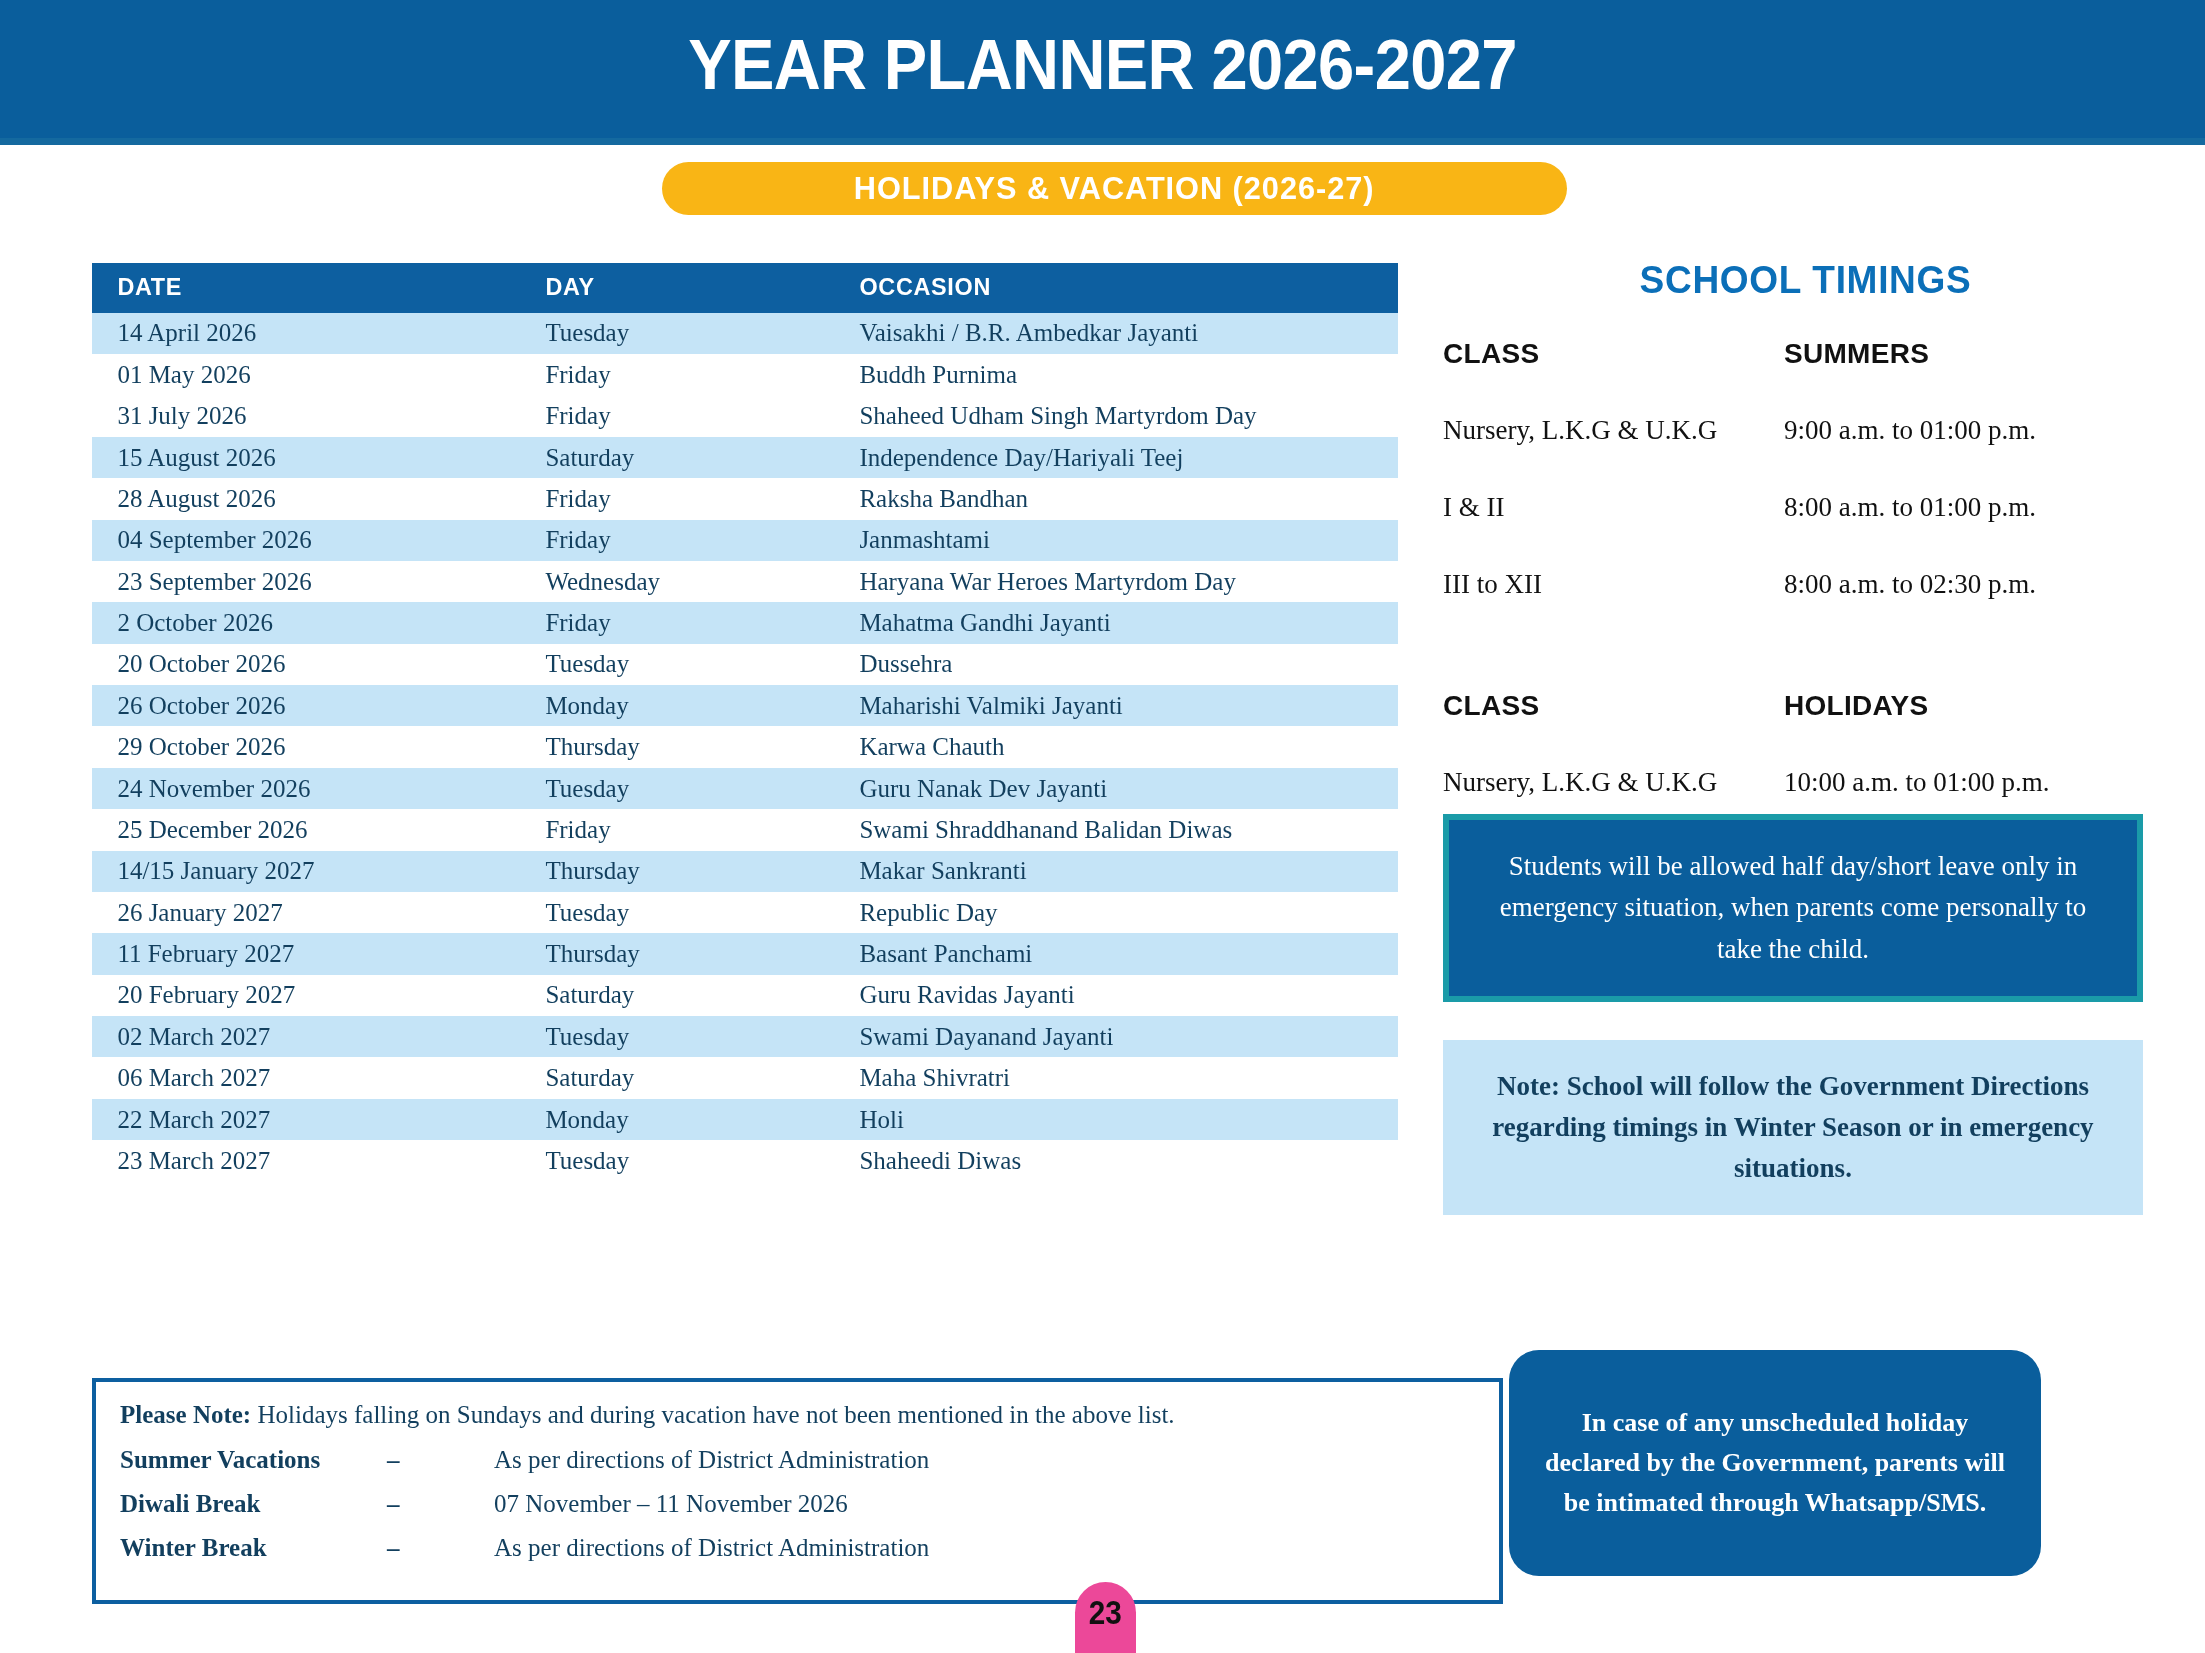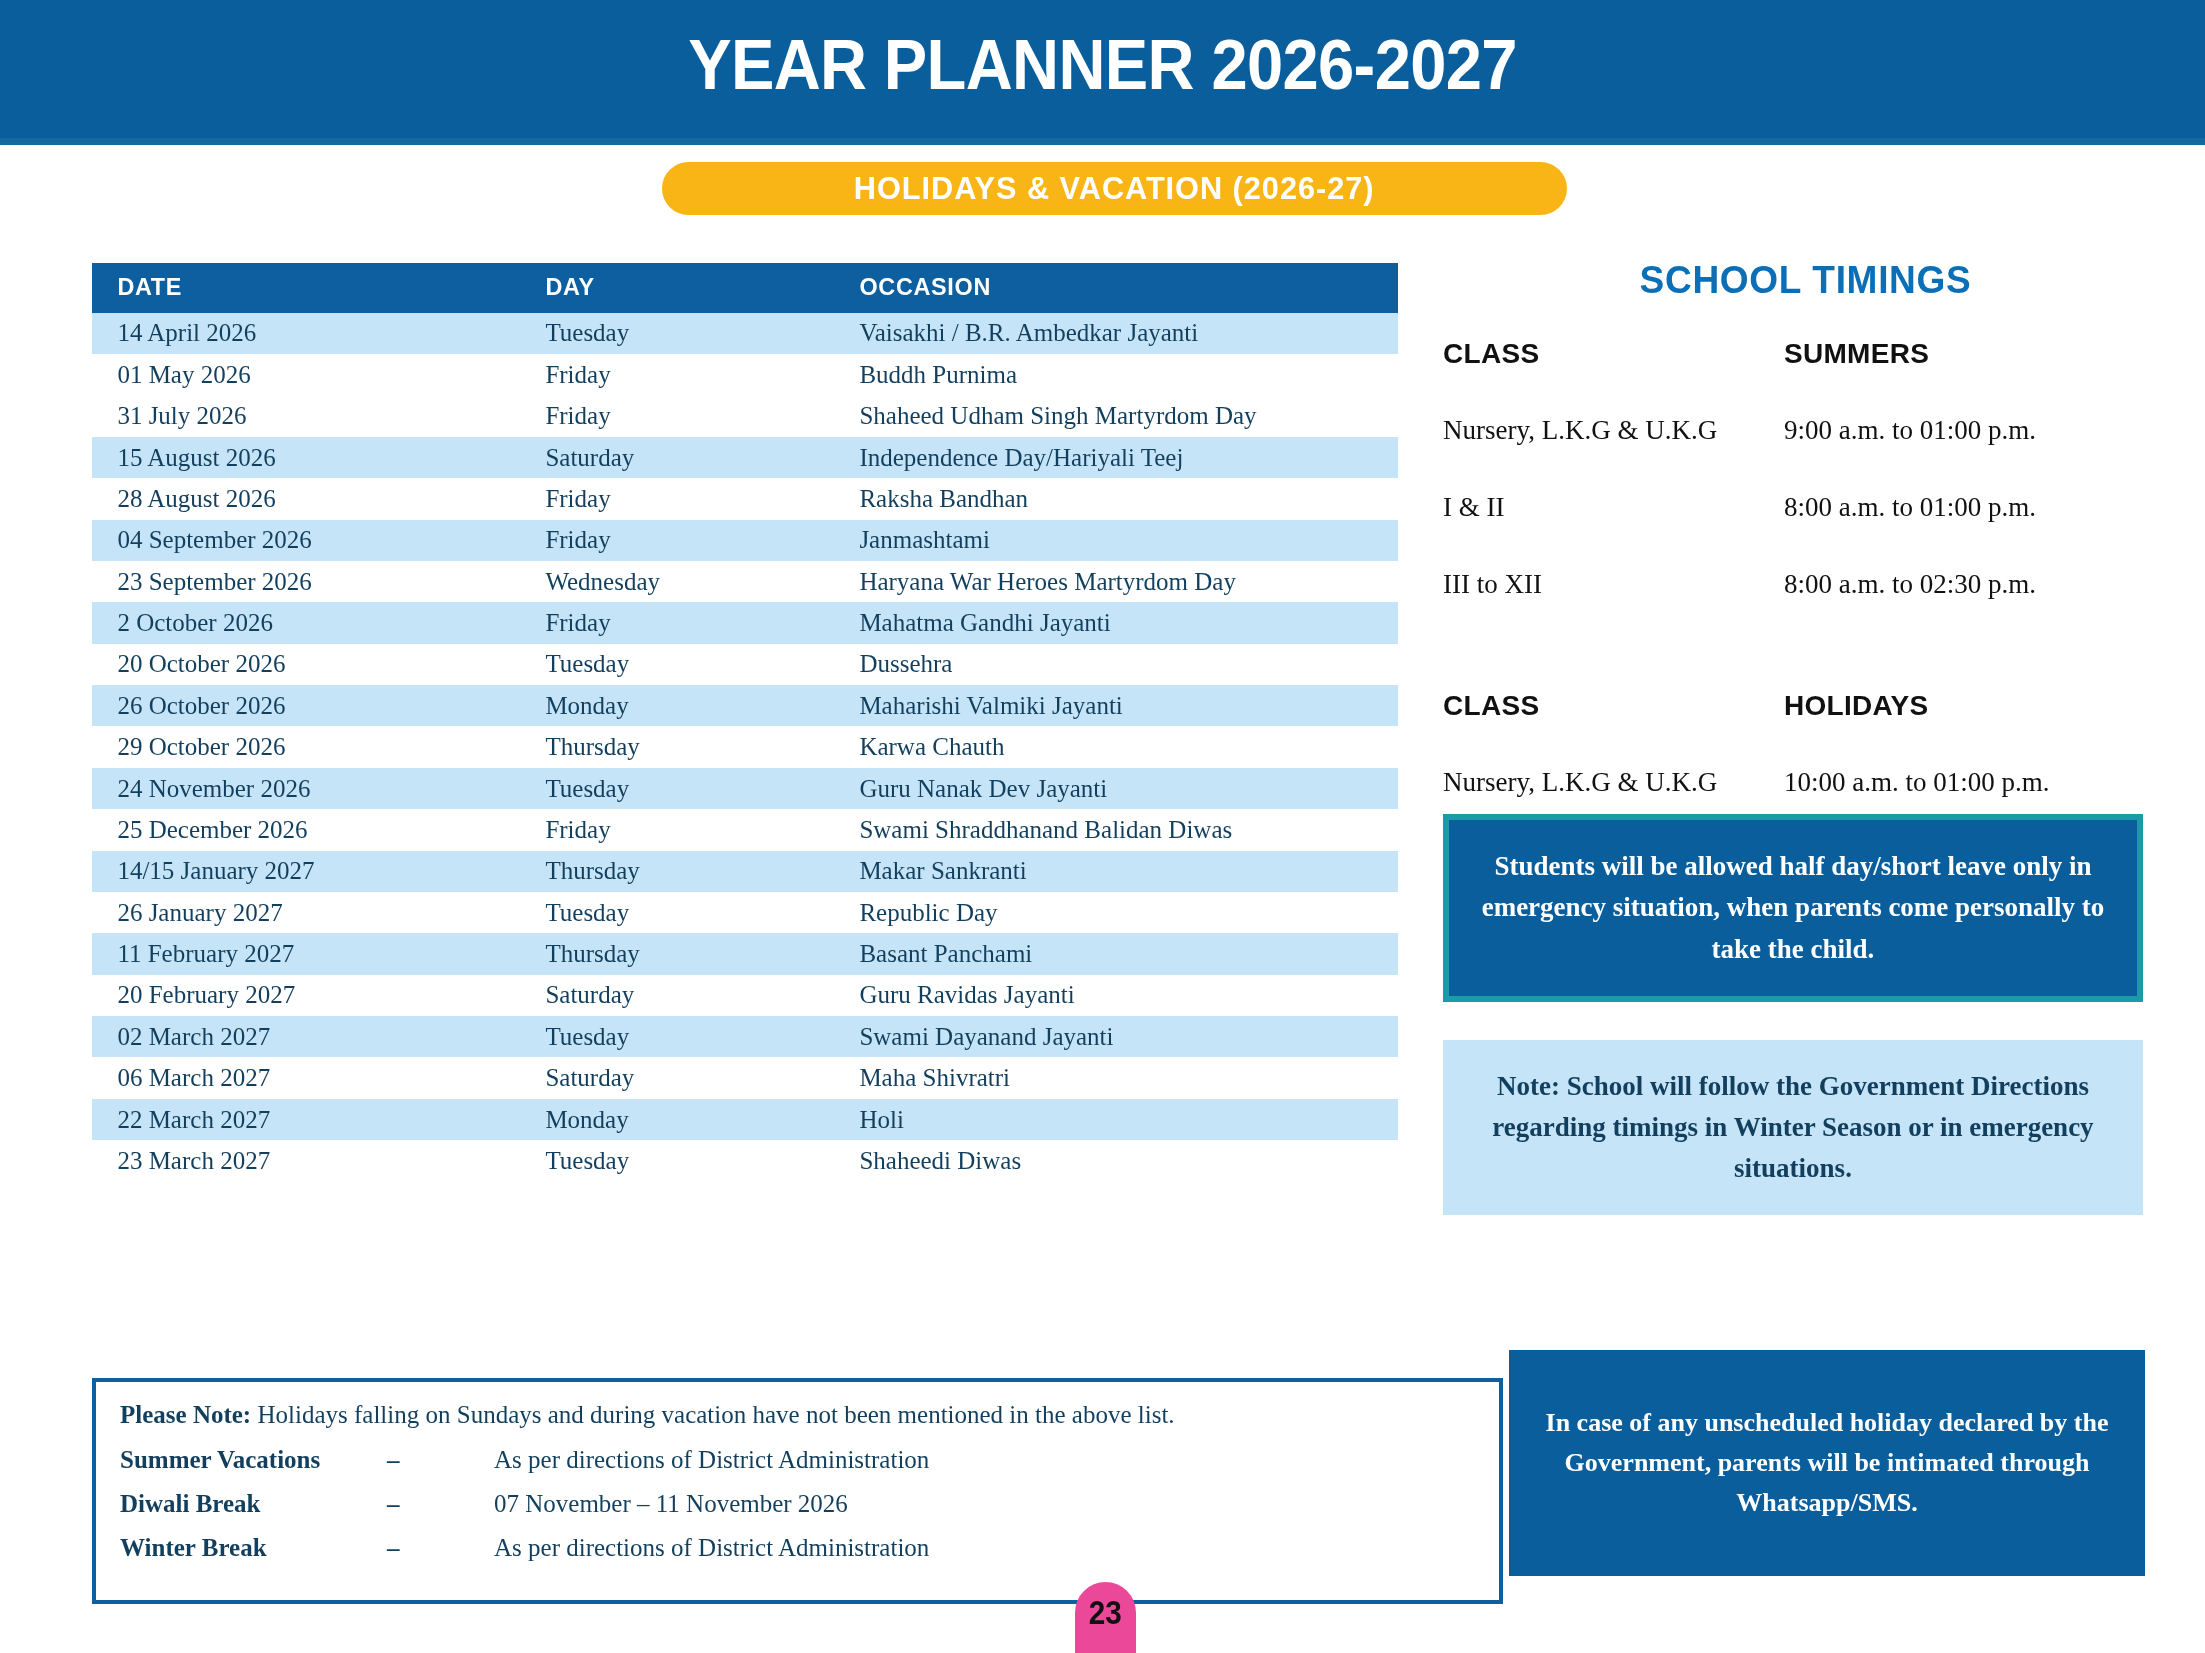--- a/index.html
+++ b/index.html
@@ -165,21 +165,21 @@
     background: #0A5E9C;
     border: 6px solid #1A9BA8;
     display: flex;
     align-items: center;
     justify-content: center;
     padding: 6.7px 28px;
   }
   .note-teal-text {
     color: #ffffff;
     font-family: "Liberation Serif", serif;
-    font-weight: bold;
+    font-weight: normal;
     font-size: 27px;
     line-height: 1.52;
     text-align: center;
   }
 
   .note-lightblue {
     position: absolute;
     left: 1443px; top: 1040px;
     width: 700px;
     height: 175px;
@@ -236,28 +236,29 @@
     width: 107px;
     flex: 0 0 107px;
     font-weight: bold;
   }
   .pn-value { flex: 1 1 auto; }
 
   
   .bottom-blue {
     position: absolute;
     left: 1509px; top: 1350px;
-    width: 636px;
+    width: 532px;
     height: 226px;
     box-sizing: border-box;
     background: #0A5E9C;
     display: flex;
     align-items: center;
     justify-content: center;
     padding: 5.3px 23px;
+    border-radius: 30px;
   }
   .bottom-blue-text {
     color: #ffffff;
     font-family: "Liberation Serif", serif;
     font-weight: bold;
     font-size: 26px;
     line-height: 1.55;
     text-align: center;
   }
 

